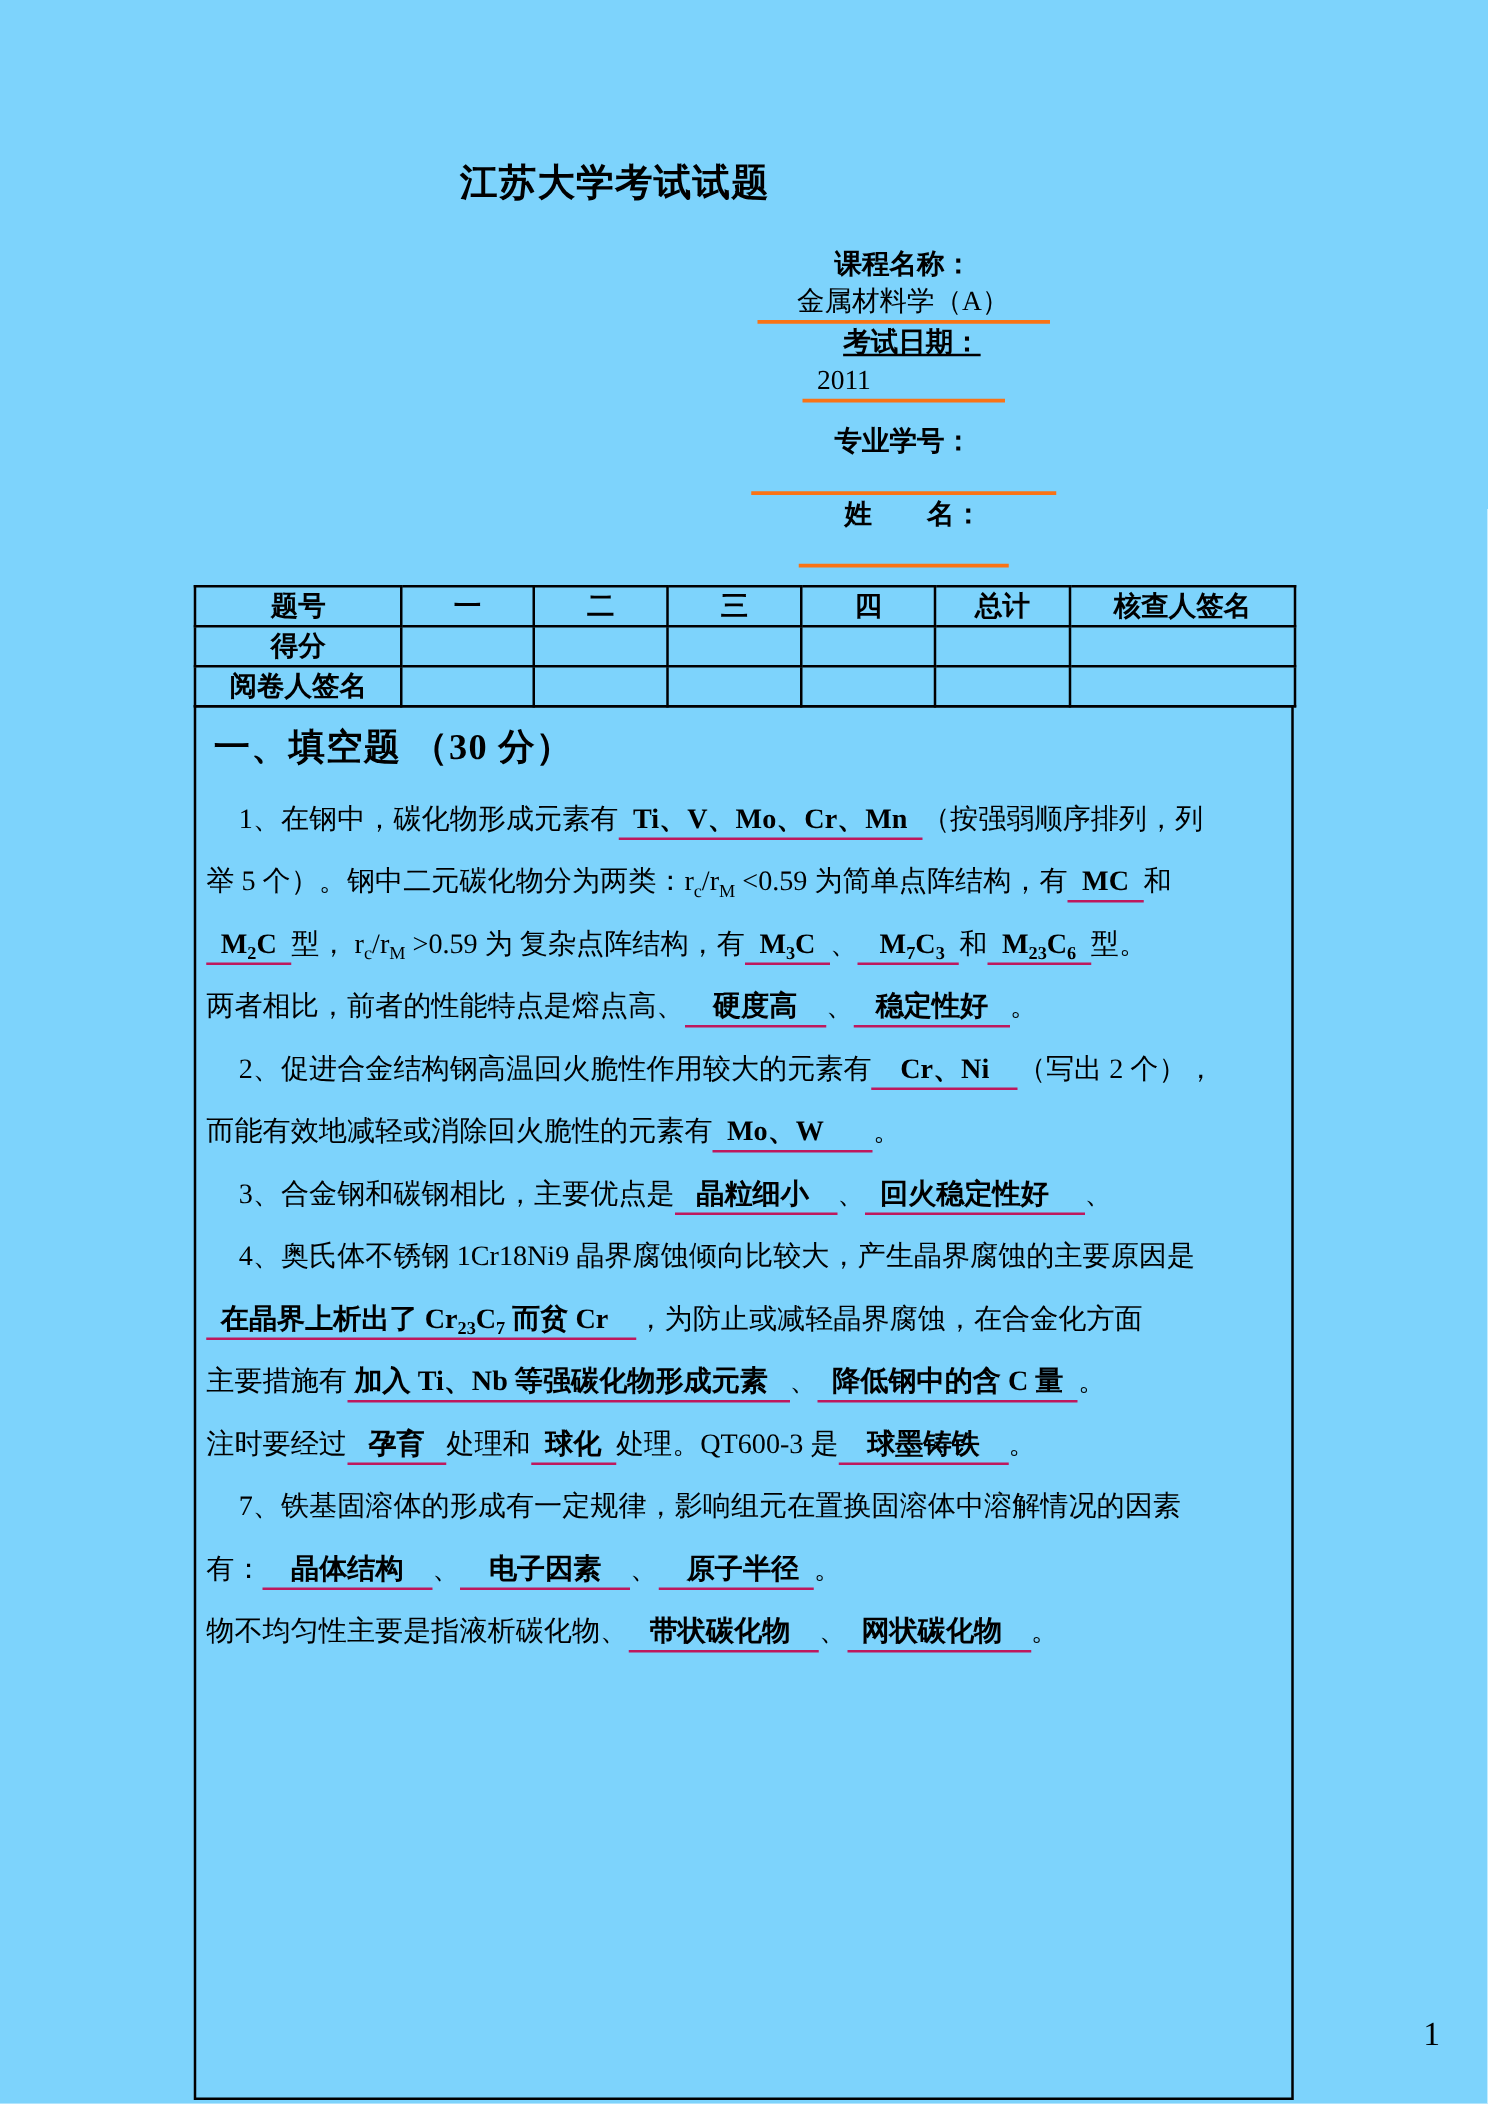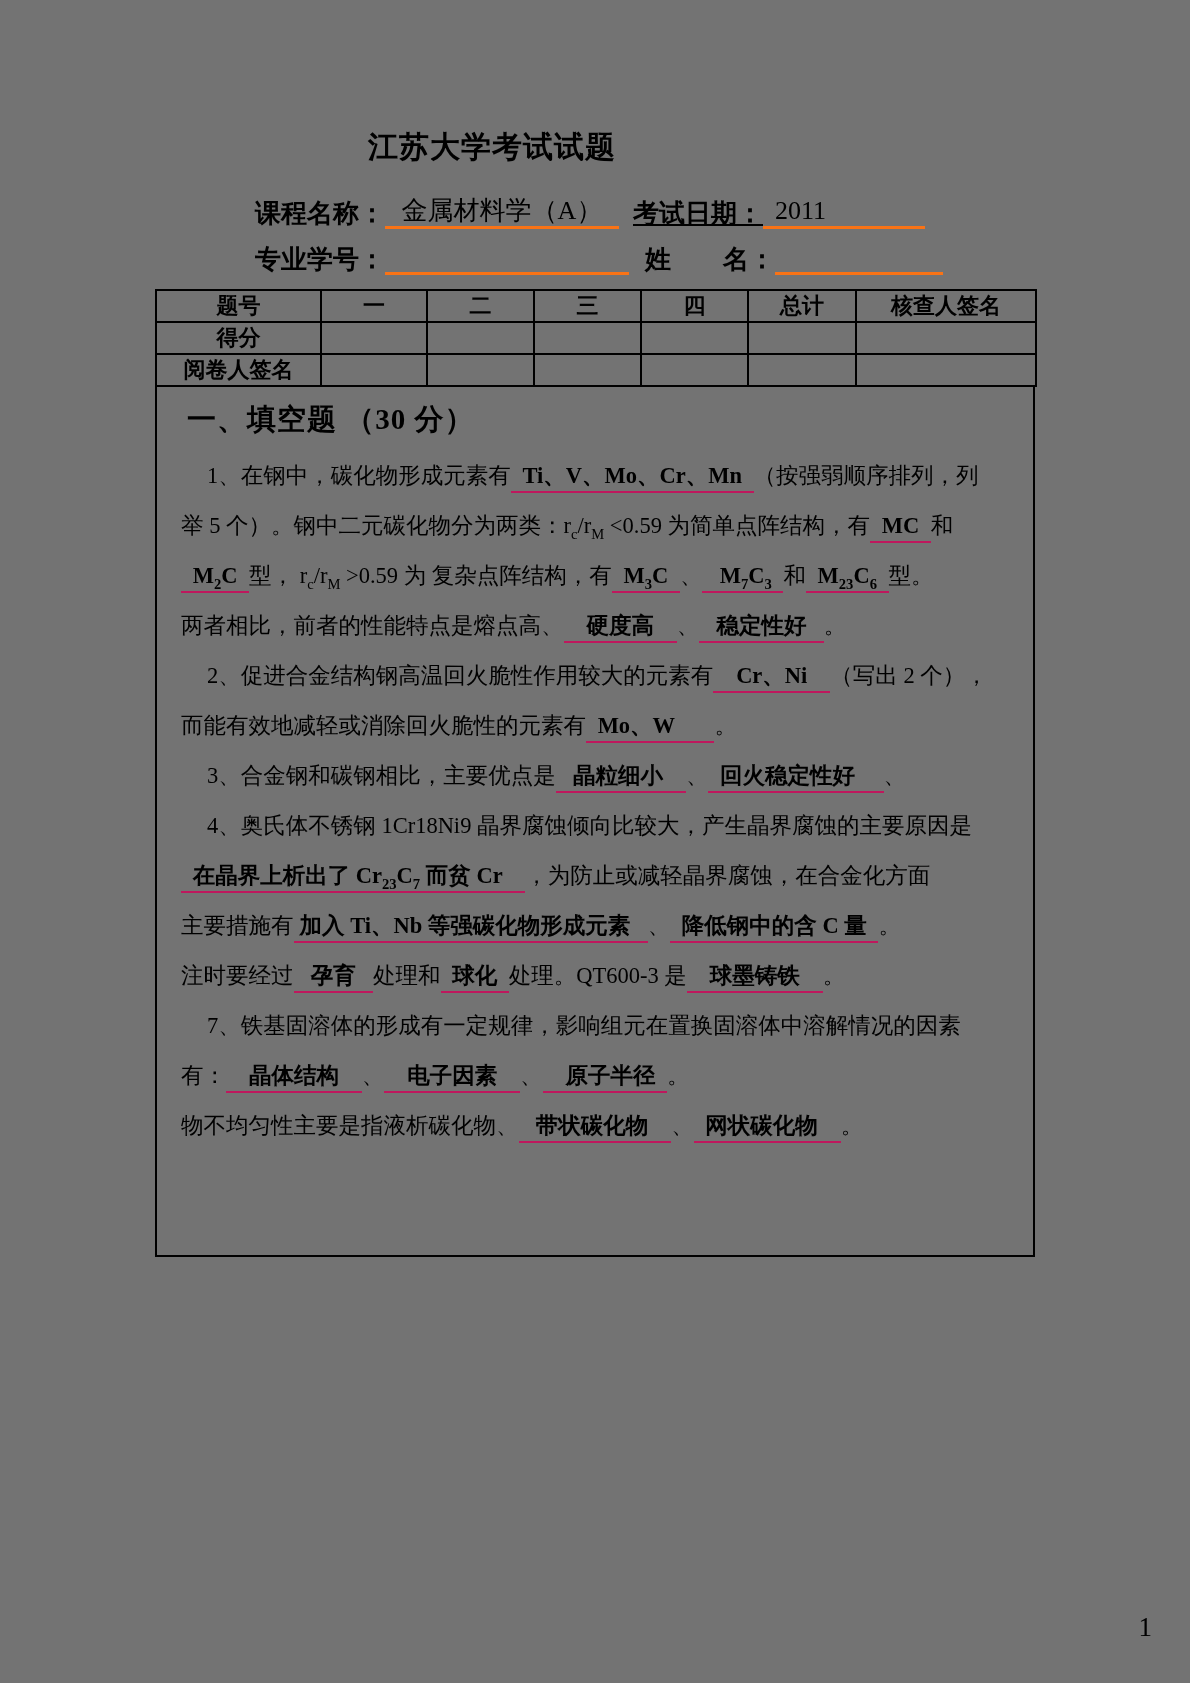--- a/index.html
+++ b/index.html
@@ -2,28 +2,28 @@
 <html><head>
 <meta charset="utf-8">
 <style>
   * { margin:0; padding:0; box-sizing:border-box; }
   html,body { background:#ffffff; }
   body {
     width:1190px; height:1683px; position:relative;
     font-family:"Liberation Serif","DejaVu Serif",serif;
     color:#000;
   }
-  .page { position:absolute; inset:0; background:#737373; overflow:hidden; }
+  .page { position:absolute; inset:0; background:#7dd3fc; overflow:hidden; }
 
   .title {
     margin:128px 0 0 368px;
     font-size:30px; font-weight:700; line-height:38px; letter-spacing:1px;
   }
 
-  .hdr-row { margin-left:255px; font-size:26px; line-height:30px; display:flex; align-items:flex-end; font-weight:700; }
+  .hdr-row { margin-left:255px; font-size:22px; line-height:30px; display:flex; align-items:center; font-weight:700;flex-direction:column; }
   .hdr1 { margin-top:30px; }
   .hdr2 { margin-top:16px; }
   .hlabel { white-space:pre; }
   .ublank {
     display:inline-block; border-bottom:3px solid #f97316;
     text-align:center; font-weight:400; min-height:28px; white-space:pre;
   }
   .ublank.course { width:234px; }
   .hlabel.date-label { margin-left:14px;text-decoration:underline; }
   .ublank.date { width:162px; text-align:left; padding-left:12px; }
@@ -36,22 +36,22 @@
     border-collapse:collapse; table-layout:fixed;
     font-size:22px;
   }
   table.score-table td {
     border:2px solid #000; height:31px;
     text-align:center; vertical-align:middle;
   }
   table.score-table td.head-cell { font-weight:700; }
 
   .main-box {
-    margin:-2px 0 0 155px; width:880px; height:872px;
-    border:2px solid #000; padding:10px 0 0 16px;
+    margin:-2px 0 0 155px; width:880px; height:1116px;
+    border:2px solid #000; padding:10px 0 0 0;
   }
   .section-title {
     font-size:29px; font-weight:700; line-height:44px;
     padding-left:14px; letter-spacing:1px;
   }
   .questions { margin-top:10px; font-size:22.5px; }
   .qline { line-height:50px; padding:0 6px 0 8px; white-space:nowrap; }
   .qline.indent { padding-left:34px; }
   .txt { white-space:pre-wrap; }
   .blank {

